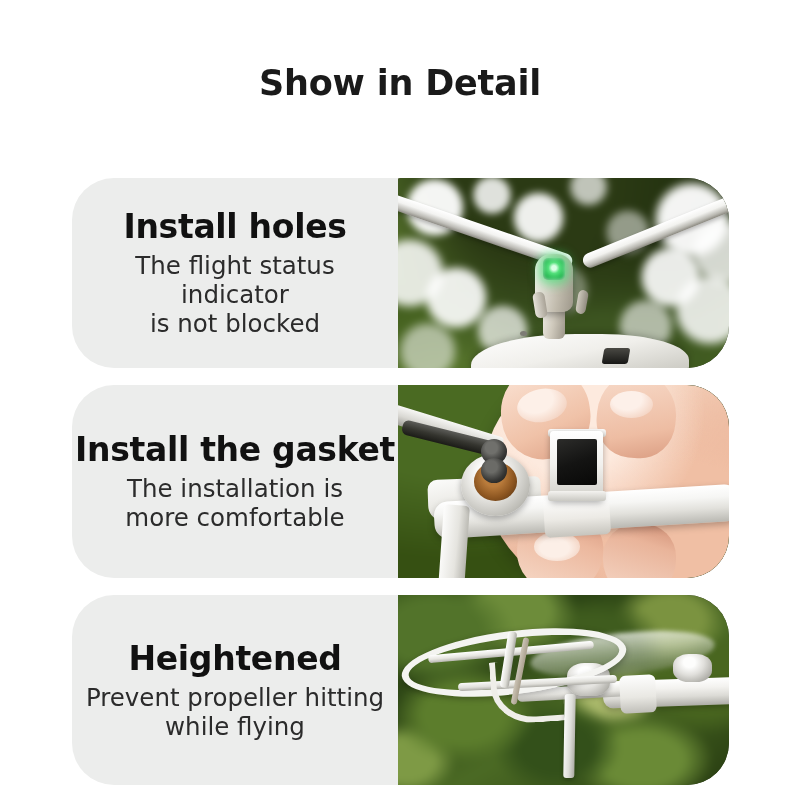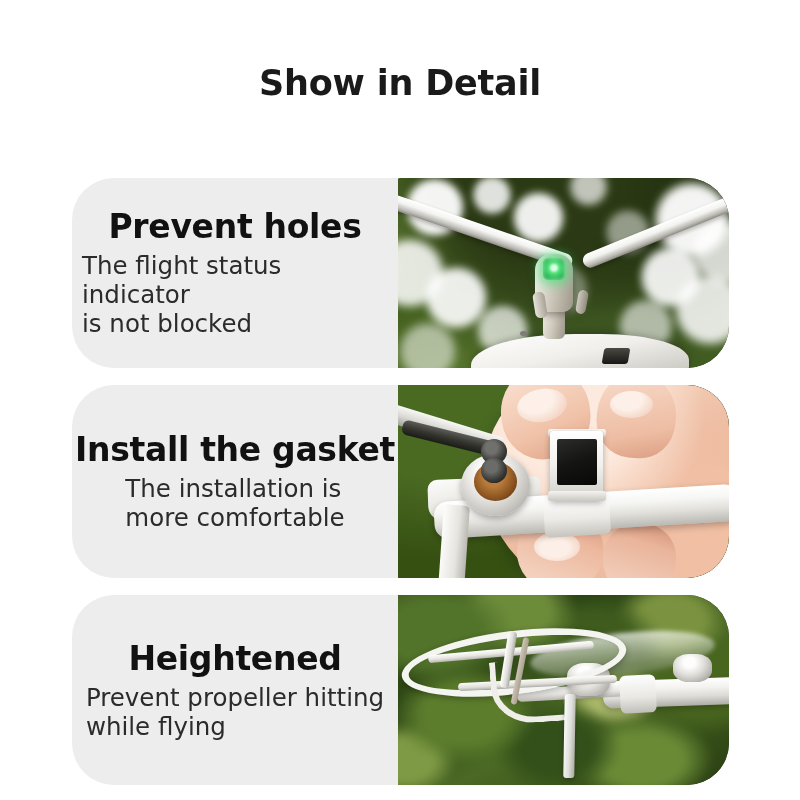--- a/index.html
+++ b/index.html
@@ -58,21 +58,21 @@
     text-align:center;
     letter-spacing:-0.3px;
     white-space:nowrap;
   }
   .card-sub{
     margin-top:5px;
     font-size:24.5px;
     font-weight:400;
     color:#2b2b2b;
     line-height:29px;
-    text-align:left;
+    text-align:center;
     white-space:pre-line;
   }
 
   .card-photo{
     flex:1 1 auto;
     position:relative;
     overflow:hidden;
     background:#2c3a1c;
   }
 
@@ -509,21 +509,21 @@
 </style>
 </head>
 <body>
 
 <div class="page">
 
   <div class="page-title">Show in Detail</div>
 
   <div class="card" id="card-1">
     <div class="card-text">
-      <div class="card-heading">Prevent holes</div>
+      <div class="card-heading">Install holes</div>
       <div class="card-sub">The flight status indicator
 is not blocked</div>
     </div>
     <div class="card-photo">
       <div class="ph1-bg"></div>
       <div class="ph1-arm-l"></div>
       <div class="ph1-arm-l2"></div>
       <div class="ph1-arm-r"></div>
       <div class="ph1-arm-r2"></div>
       <div class="ph1-base"></div>

